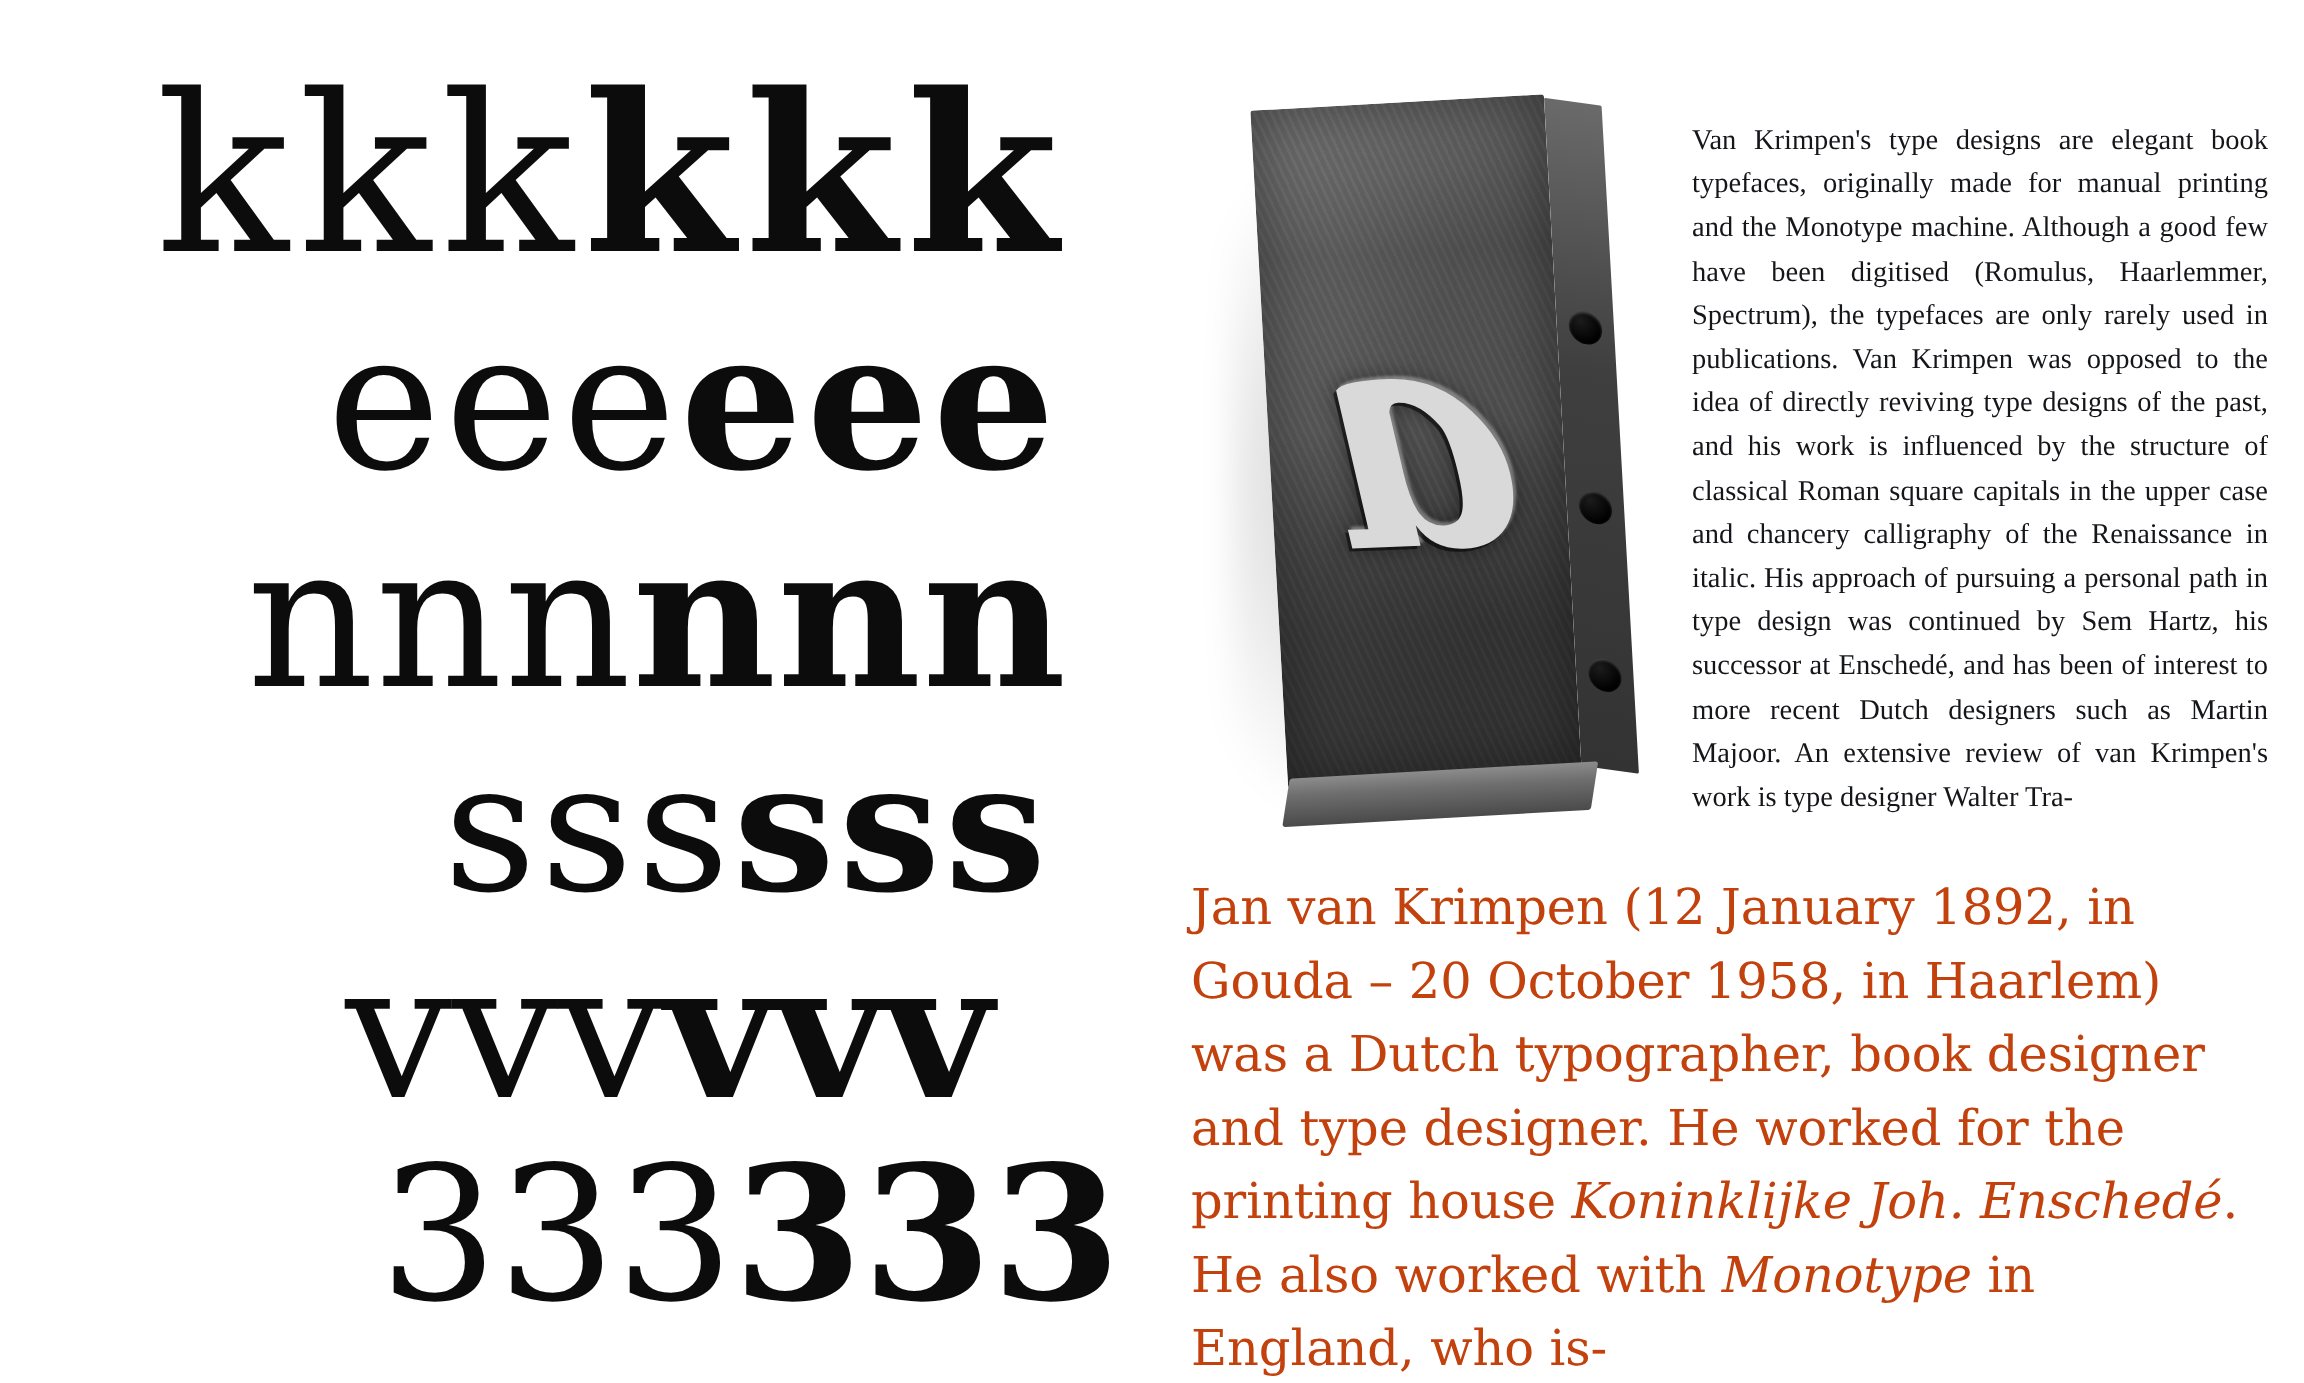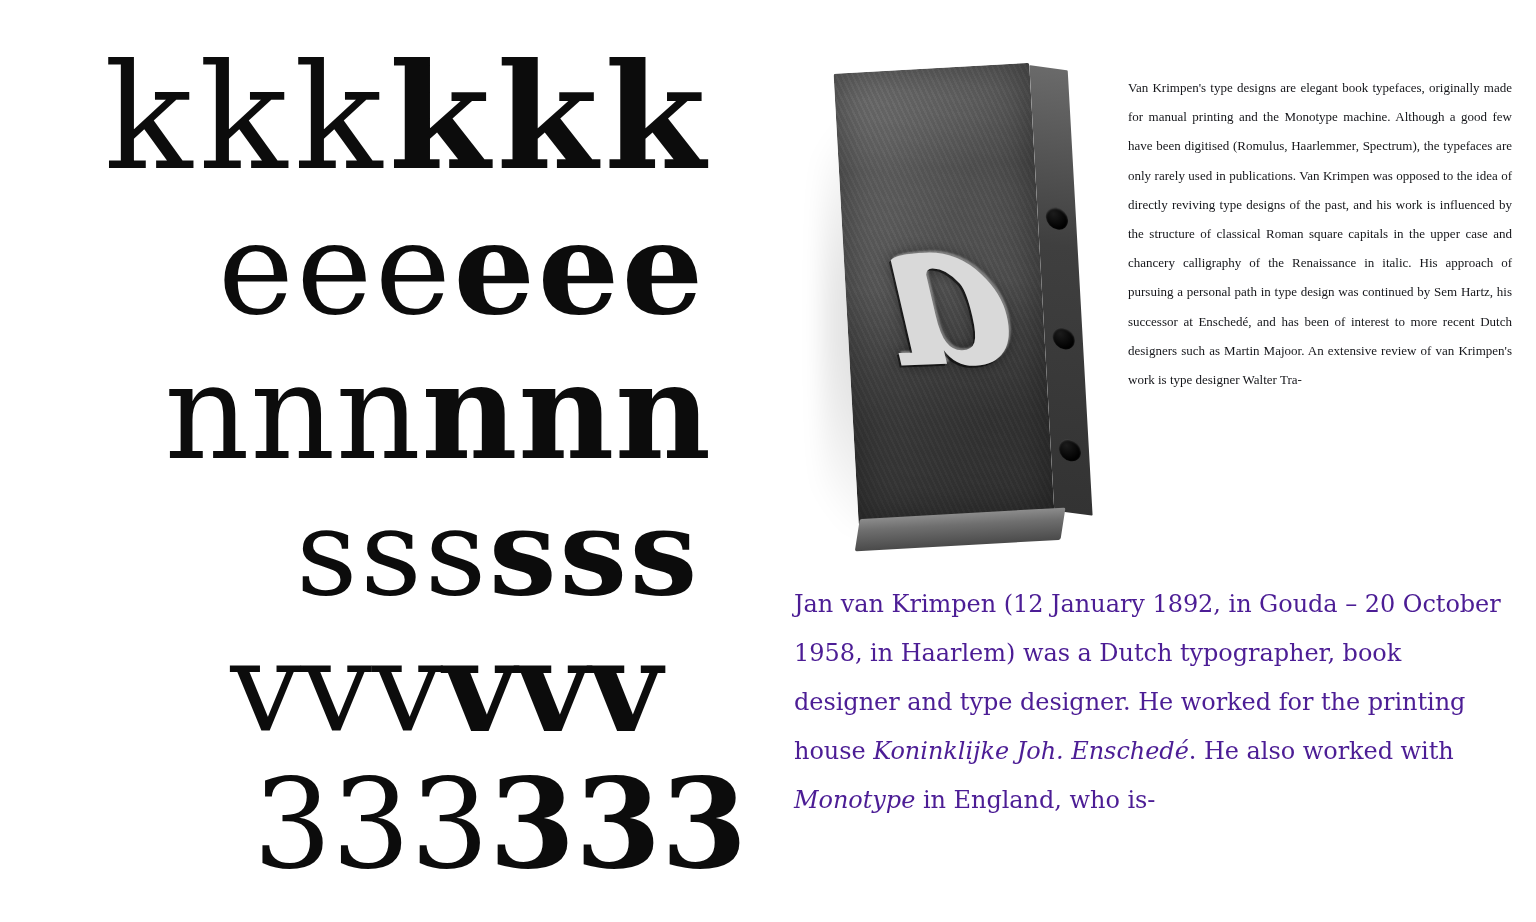--- a/index.html
+++ b/index.html
@@ -171,39 +171,39 @@
     user-select: none;
   }
 
   
   .intro {
     position: absolute;
     left: 338px;
     top: 60px;
     width: 384px;
     font-family: "Liberation Serif", serif;
-    font-size: 13px;
+    font-size: 19px;
     line-height: 29.2px;
     text-align: justify;
     text-justify: inter-word;
     hyphens: manual;
     color: #15161a;
   }
 
   
   .bio {
     position: absolute;
     left: 0px;
     top: 580px;
     width: 720px;
     padding-left: 4px;
     font-family: "DejaVu Serif", "Liberation Serif", serif;
-    font-size: 24px;
+    font-size: 33px;
     line-height: 49px;
-    color: #4c1d95;
+    color: #c2410c;
     letter-spacing: -0.002em;
   }
   .bio i { font-style: italic; }
 </style>
 </head>
 <body>
 
 <div class="page">
 
   <div class="specimen">

